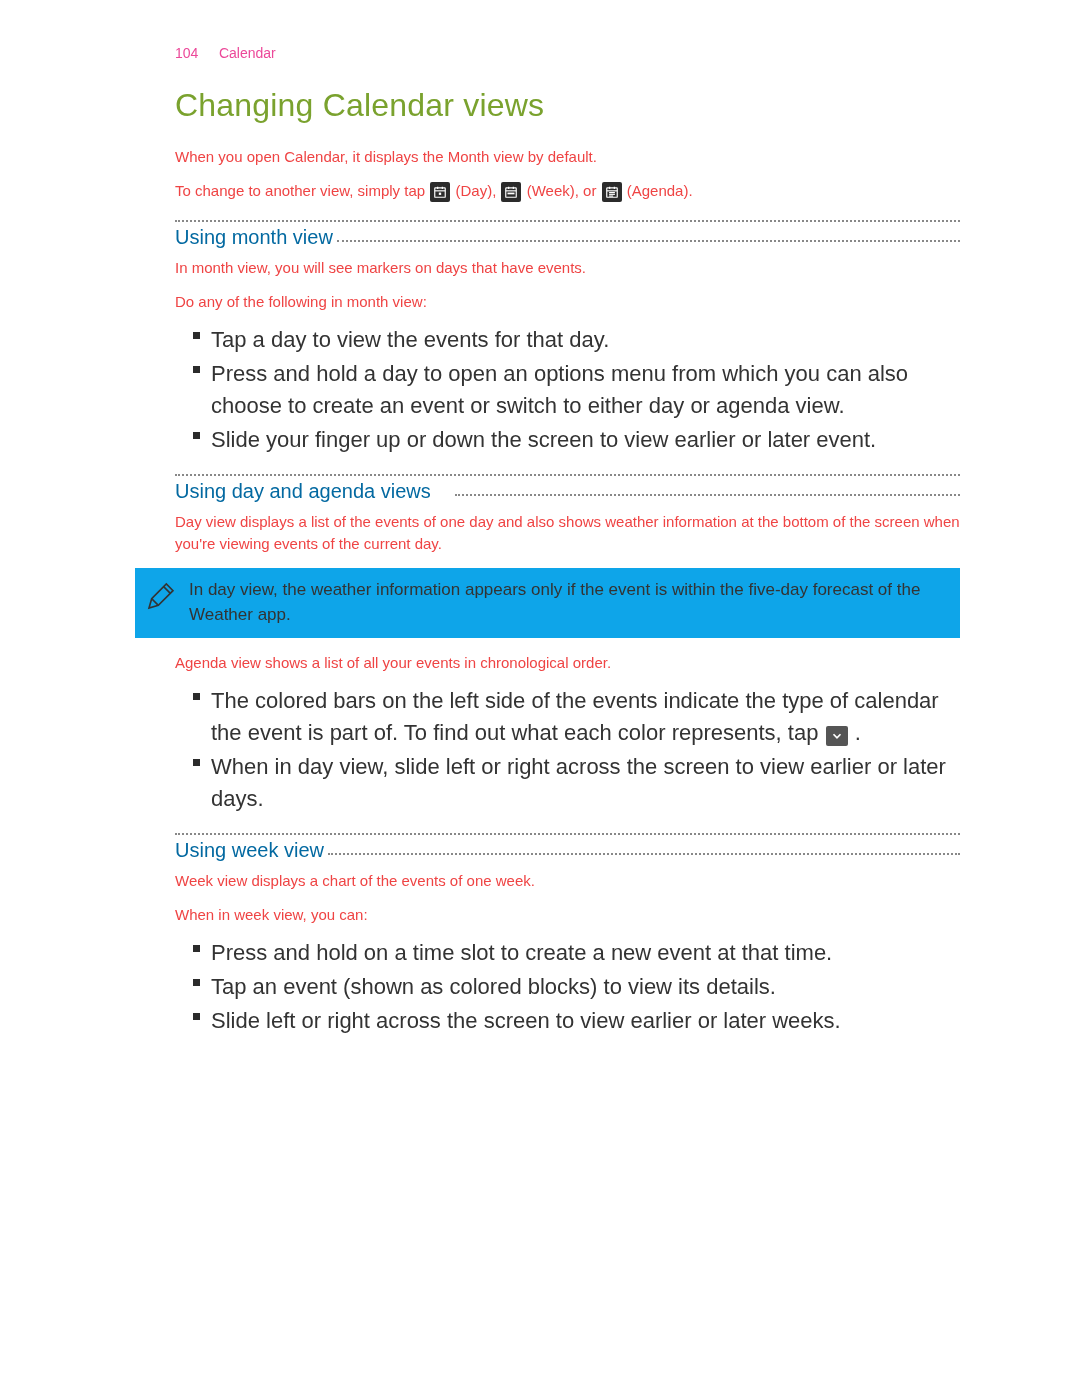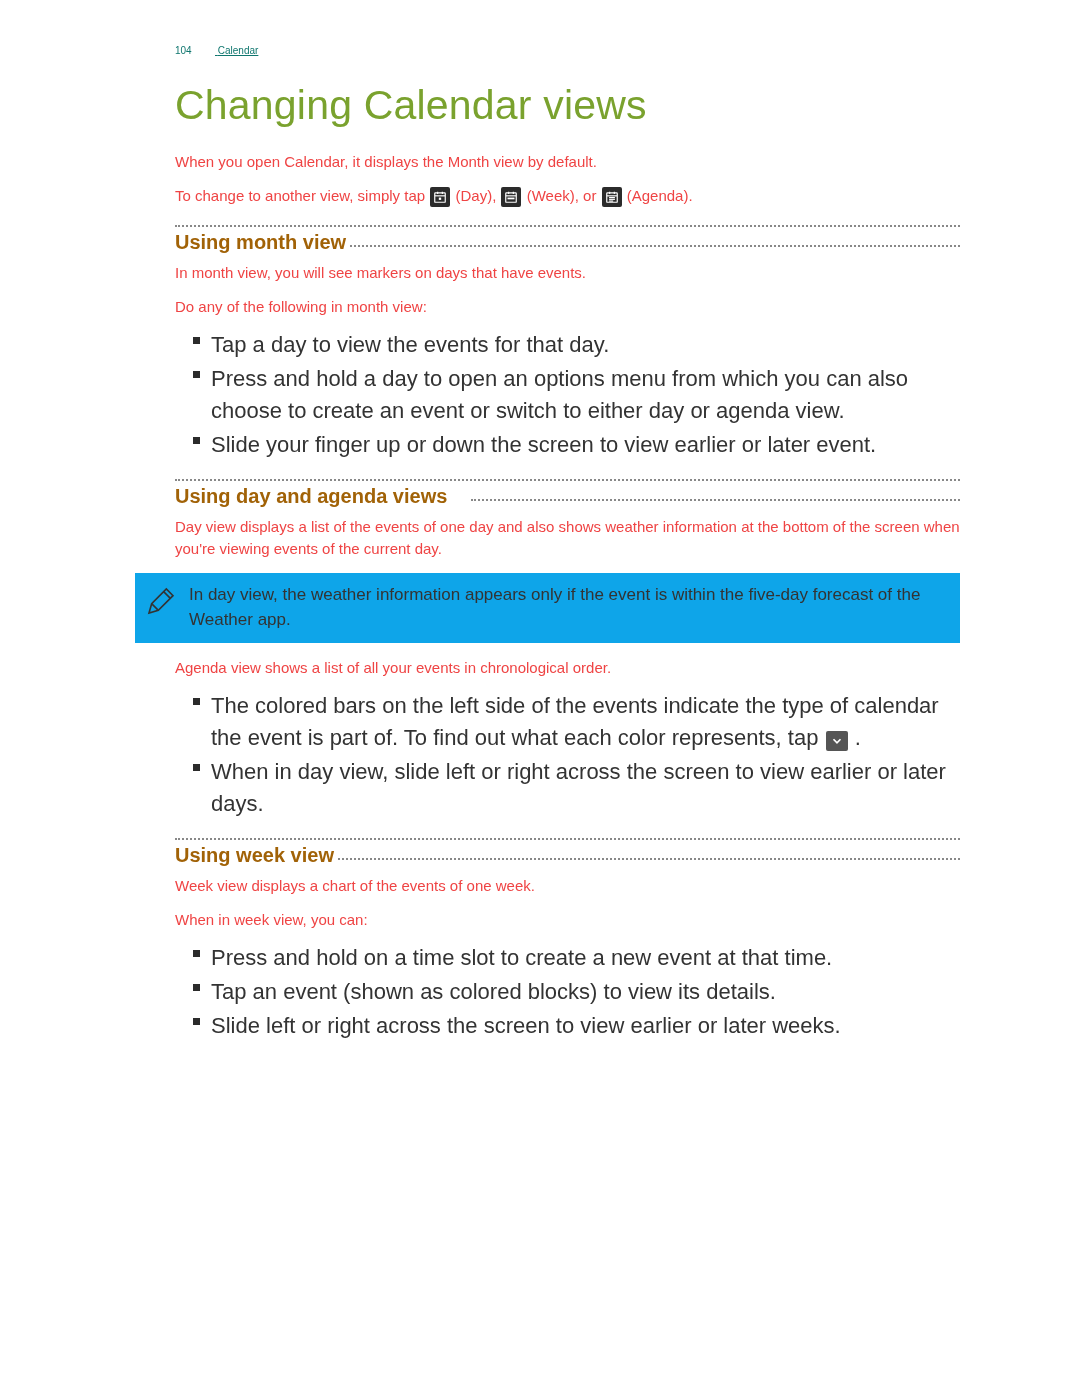--- a/index.html
+++ b/index.html
@@ -9,28 +9,27 @@
     font-family: "Helvetica Neue", Arial, sans-serif;
     width: 1080px;
   }
   .page {
     box-sizing: border-box;
     padding: 45px 120px 50px 175px;
     width: 1080px;
     color: #333;
   }
   .header {
-    font-size: 10px;
-    color: #0f766e;
+    font-size: 14px;
+    color: #ec4899;
     margin-bottom: 26px;
-    text-decoration: underline;
   }
   .header .pagenum { display:inline-block; width:40px; }
   h1.main-title {
-    font-size: 41px;
+    font-size: 32px;
     font-weight: 400;
     color: #7aa22e;
     margin: 0 0 22px 0;
     letter-spacing: 0.2px;
   }
   p.body {
     font-size: 15px;
     line-height: 1.45;
     margin: 8px 0 12px 0;
     color: #ef4444;
@@ -51,22 +50,22 @@
   .small-icon svg { width: 14px; height: 14px; }
   
   .subhead-row {
     display: flex;
     align-items: baseline;
     margin-top: 22px;
     margin-bottom: 6px;
   }
   .subhead {
     font-size: 20px;
-    color: #a16207;
-    font-weight: 700;
+    color: #0369a1;
+    font-weight: 400;
     white-space: nowrap;
   }
   .dotted-fill {
     flex: 1;
     border-bottom: 2px dotted #888;
     margin-left: 4px;
     height: 0;
     position: relative;
     top: -2px;
   }

